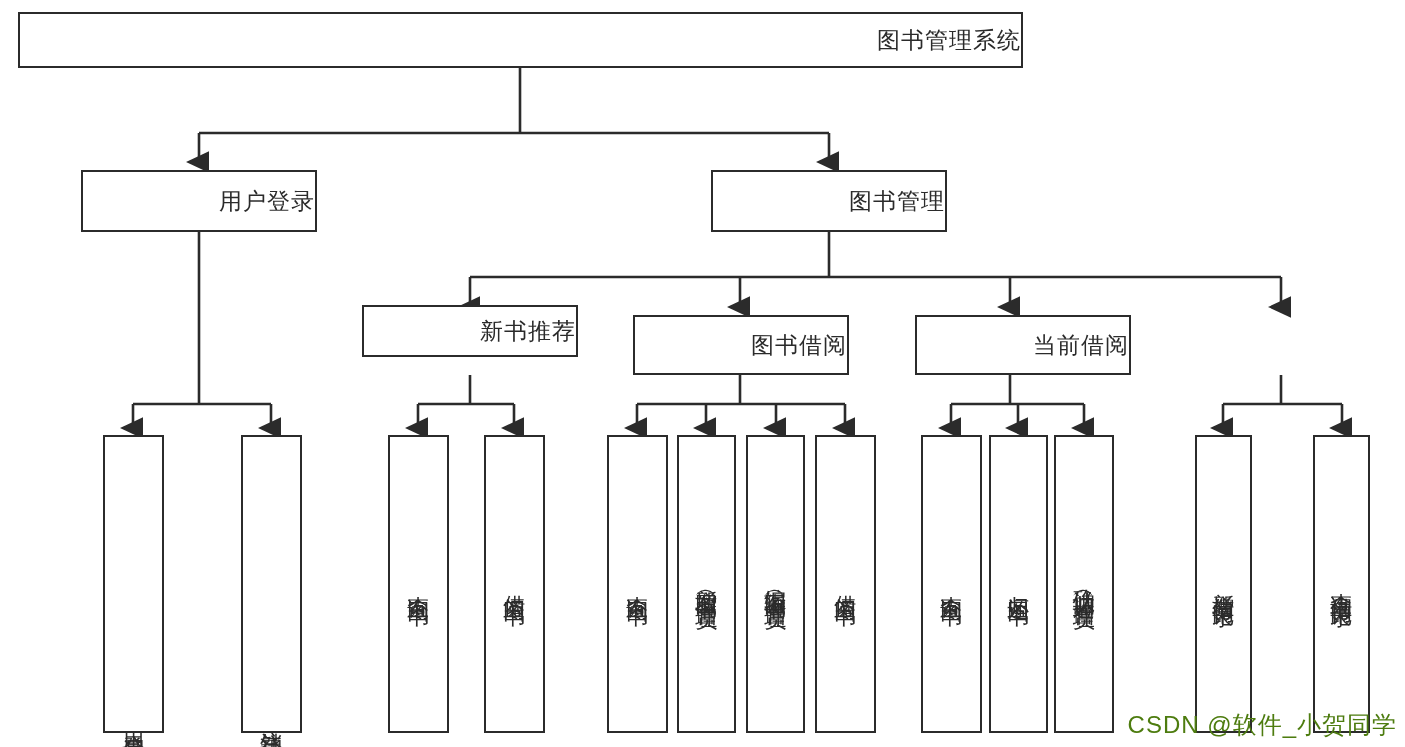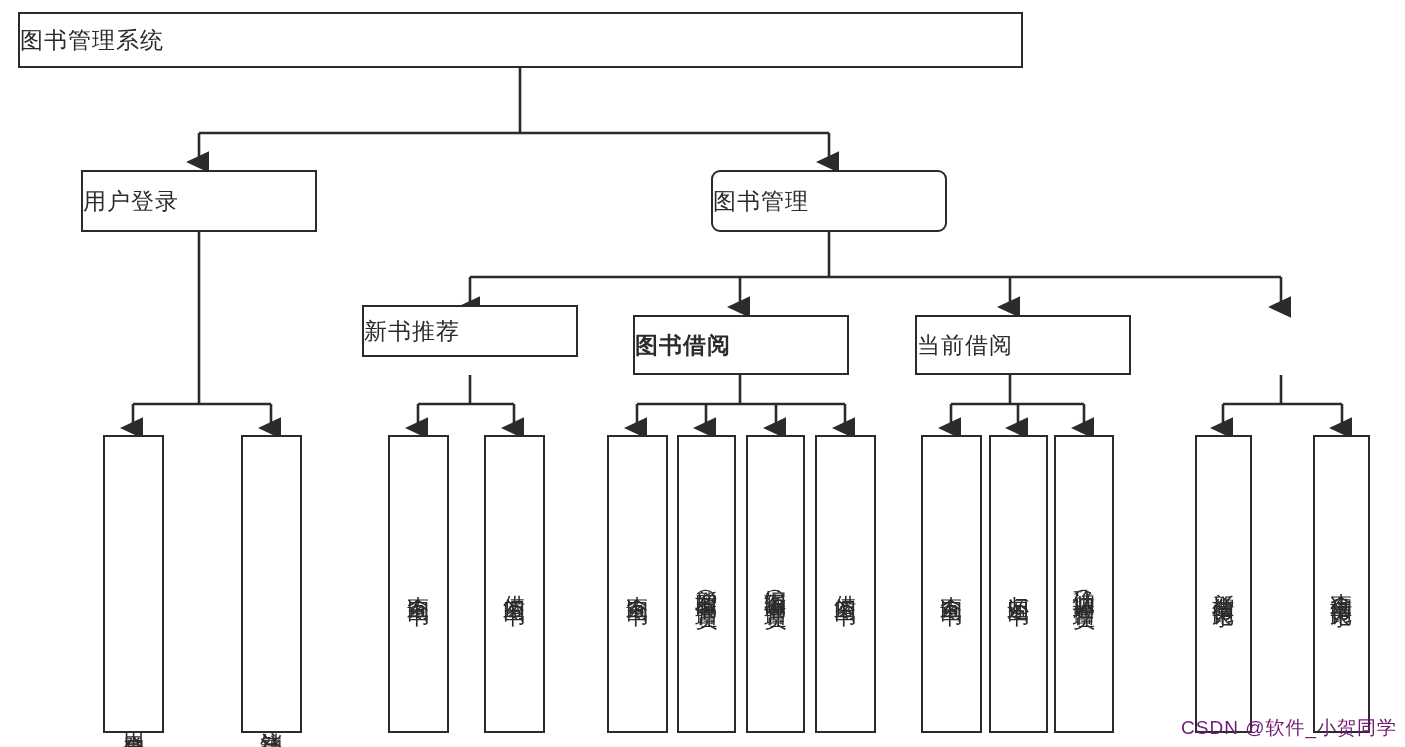--- a/index.html
+++ b/index.html
@@ -26,21 +26,21 @@
     height: 747px;
     pointer-events: none;
   }
   .node {
     position: absolute;
     box-sizing: border-box;
     border: 2px solid #2b2b2b;
     background: #ffffff;
     display: flex;
     align-items: center;
-    justify-content: flex-start;
+    justify-content: flex-end;
     color: #2b2b2b;
   }
   .node .label {
     font-size: 23px;
     line-height: 1.15;
     letter-spacing: 1px;
     white-space: nowrap;
   }
   
   .node.vertical {
@@ -56,22 +56,22 @@
     letter-spacing: 3px;
     white-space: nowrap;
   }
   .node.vertical.align-end {
     align-items: flex-end;
   }
   .watermark {
     position: absolute;
     right: 8px;
     bottom: 6px;
-    font-size: 19px;
-    color: #701a75;
+    font-size: 24px;
+    color: #4d7c0f;
     letter-spacing: 1px;
     white-space: nowrap;
     user-select: none;
   }
 </style>
 </head>
 <body>
 
 <div id="diagram">
 
@@ -125,28 +125,28 @@
     </g>
   </svg>
 
   <div class="node" style="left:18px; top:12px; width:1005px; height:56px;">
     <span class="label">图书管理系统</span>
   </div>
 
   <div class="node" style="left:81px; top:170px; width:236px; height:62px;">
     <span class="label">用户登录</span>
   </div>
-  <div class="node" style="left:711px; top:170px; width:236px; height:62px;border-radius:9px;">
+  <div class="node" style="left:711px; top:170px; width:236px; height:62px;">
     <span class="label">图书管理</span>
   </div>
 
   <div class="node" style="left:362px; top:305px; width:216px; height:52px;">
     <span class="label">新书推荐</span>
   </div>
-  <div class="node" style="left:633px; top:315px; width:216px; height:60px;font-weight:bold;">
+  <div class="node" style="left:633px; top:315px; width:216px; height:60px;">
     <span class="label">图书借阅</span>
   </div>
   <div class="node" style="left:902px; top:315px; width:216px; height:60px;margin-left:13px;">
     <span class="label">当前借阅</span>
   </div>
 
   <div class="node vertical align-end" style="left:103px; top:435px; width:61px; height:298px;">
     <span class="label">用户登录</span>
   </div>
   <div class="node vertical align-end" style="left:241px; top:435px; width:61px; height:298px;">

